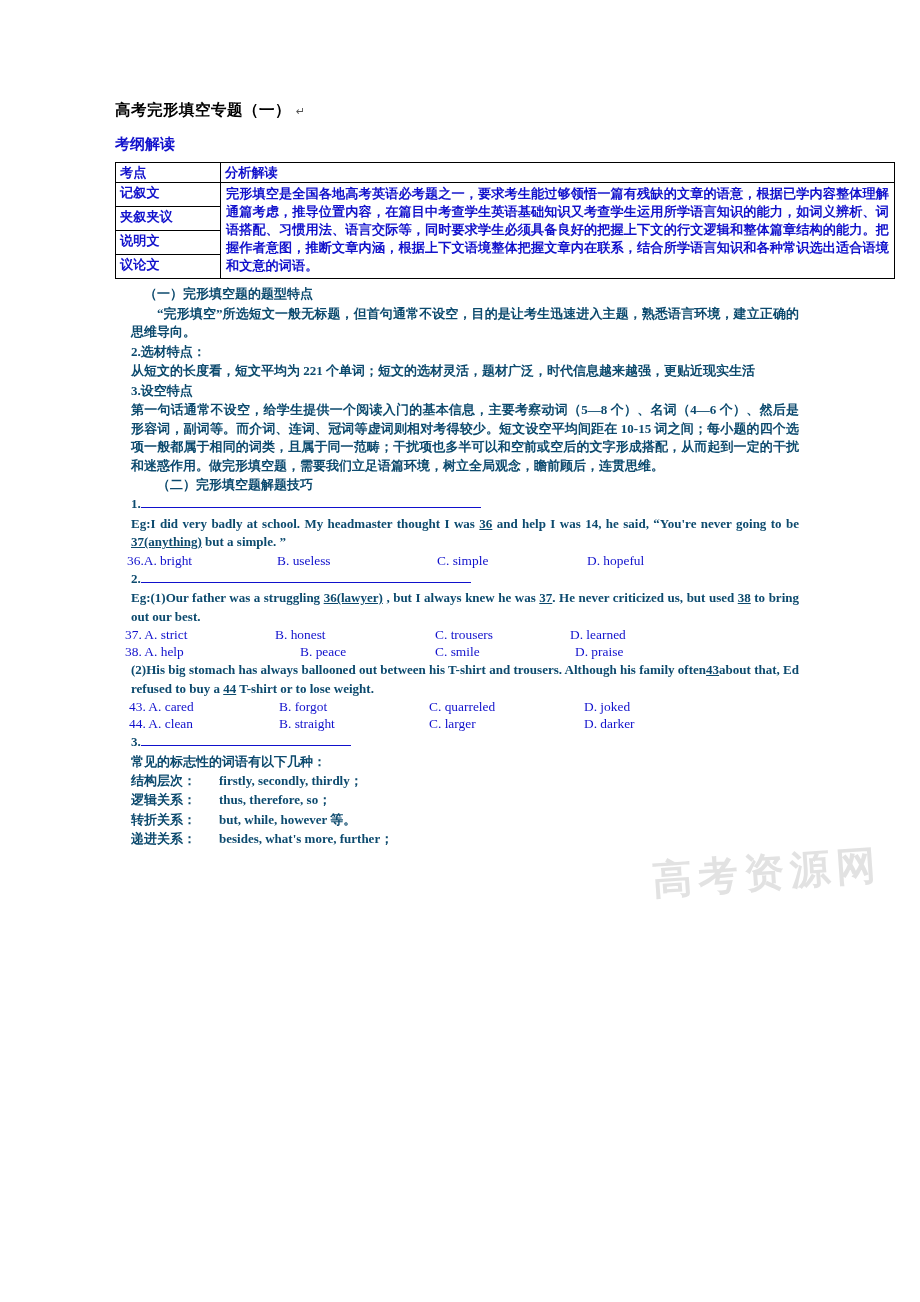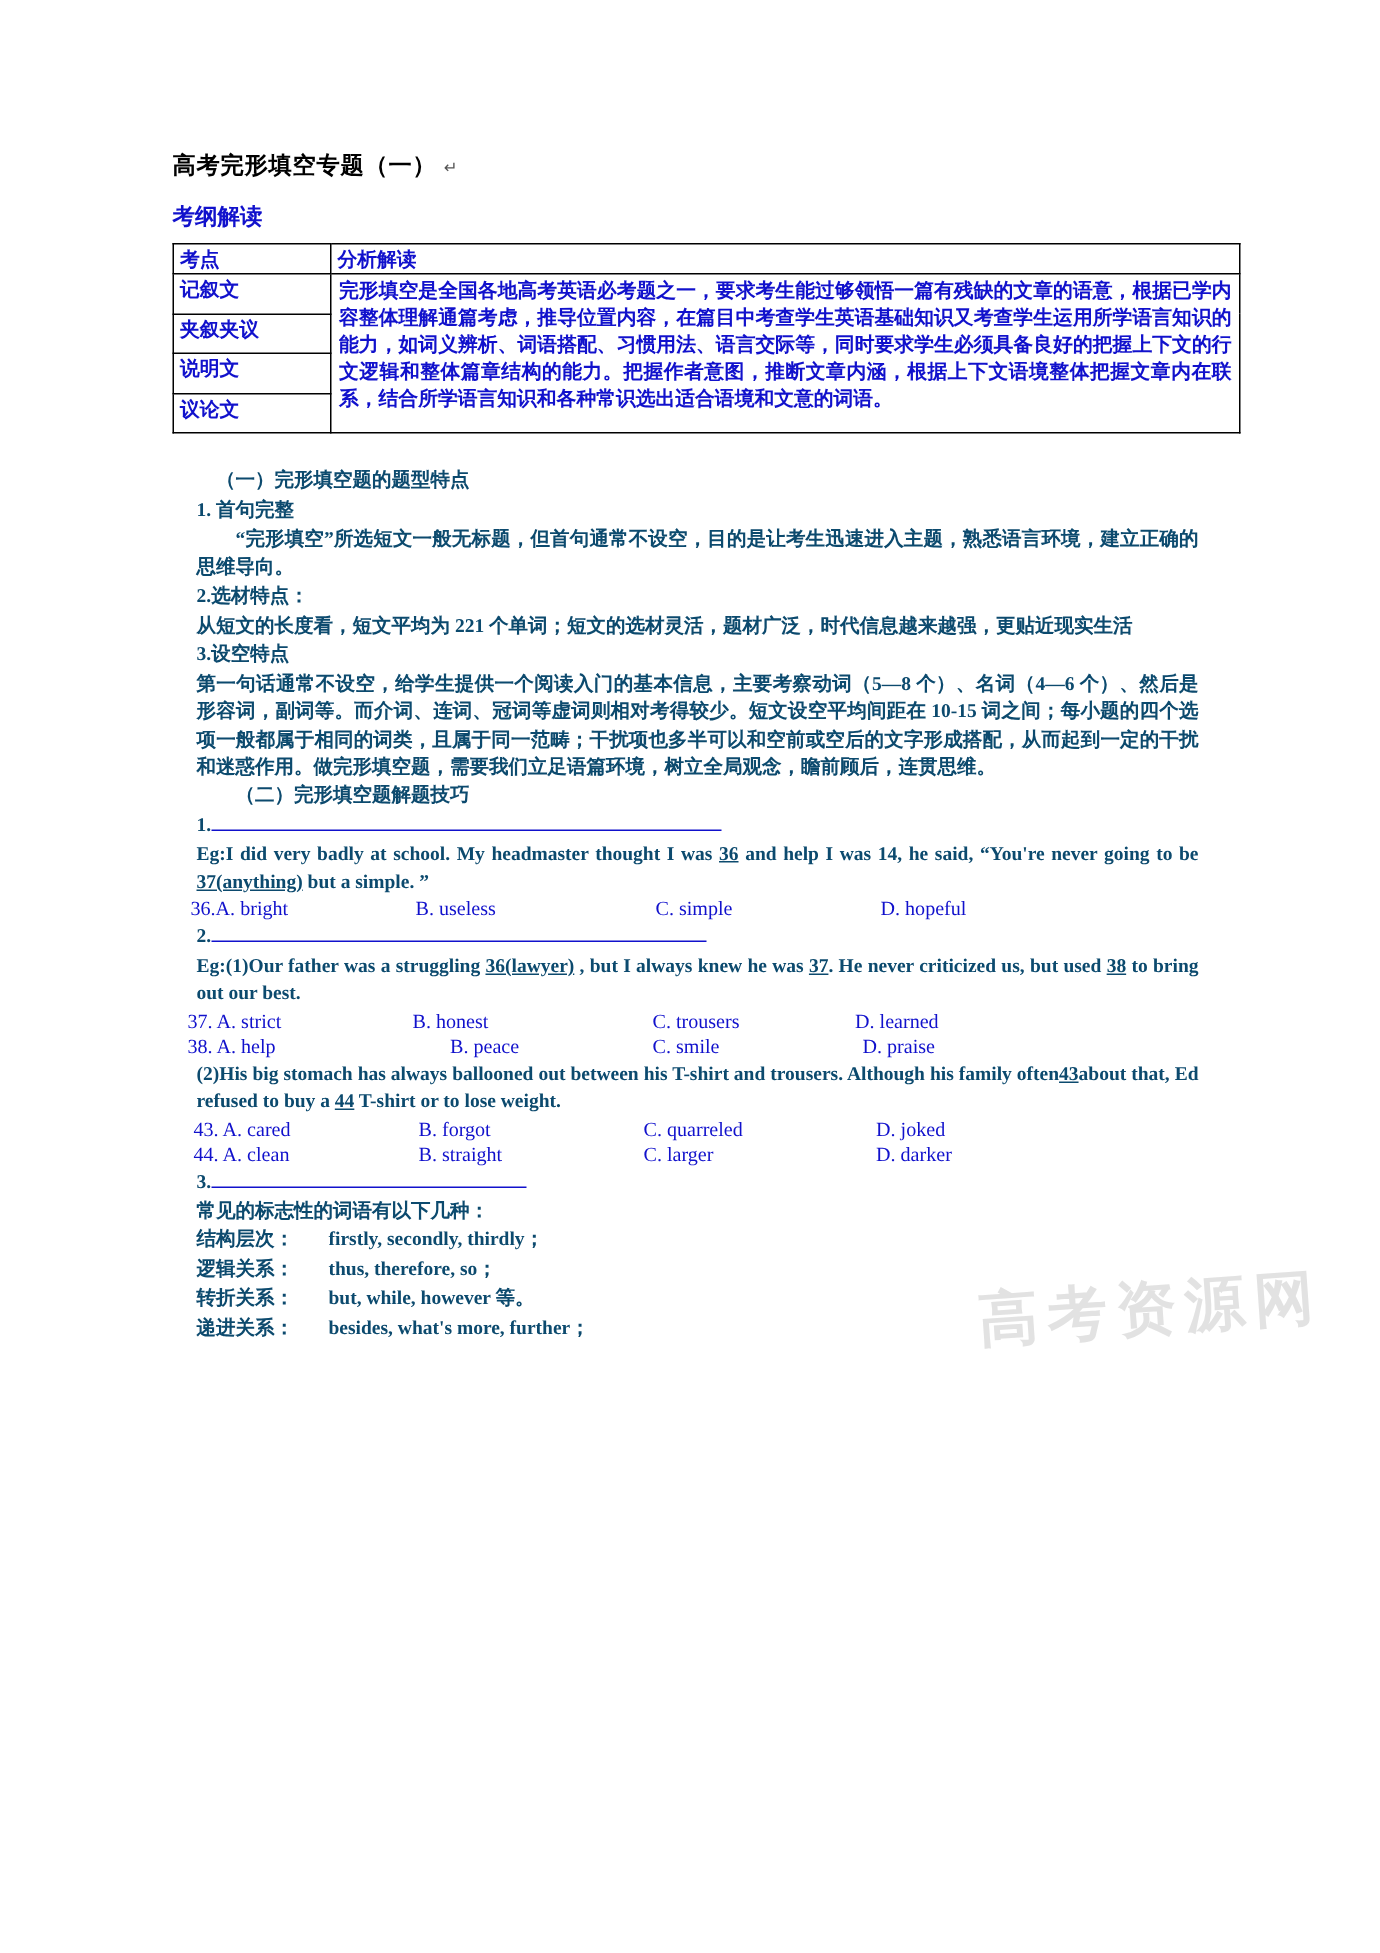--- a/index.html
+++ b/index.html
@@ -36,42 +36,42 @@
   }
   .section-heading {
     font-family: Liberation Serif, serif;
     font-weight: bold;
     font-size: 15px;
     color: #1111cc;
     margin: 14px 0 8px 0;
   }
   table.outline {
     border-collapse: collapse;
-    width: 712px;
+    width: 780px;
     table-layout: fixed;
-    margin-bottom: 22px;
+    margin-bottom: 6px;
   }
   table.outline td {
     border: 1px solid #000000;
     vertical-align: top;
     padding: 1px 4px;
     font-size: 13.2px;
     line-height: 1.32;
     color: #1111cc;
     font-family: "Liberation Sans", sans-serif;
     font-weight: bold;
   }
   table.outline td.col1 {
     width: 96px;
   }
   table.outline td.body-cell {
     font-family: Liberation Serif, serif;
     font-weight: bold;
     line-height: 1.35;
-    padding: 2px 5px 14px 5px;
+    padding: 2px 5px 4px 5px;
   }
   .p {
     color: #0c4a6e;
     font-weight: bold;
     font-size: 13px;
     line-height: 1.42;
     margin: 1px 16px;
   }
   .p.indent { text-indent: 26px; }
   .p.indent2 { text-indent: 13px; }
@@ -148,21 +148,20 @@
       <tr>
         <td class="col1">说明文</td>
       </tr>
       <tr>
         <td class="col1">议论文</td>
       </tr>
     </tbody>
       </table>
 
     <div class="p cjk indent2">（一）完形填空题的题型特点</div>
-    <div class="p cjk">1. 首句完整</div>
     <div class="p cjk indent justify">“完形填空”所选短文一般无标题，但首句通常不设空，目的是让考生迅速进入主题，熟悉语言环境，建立正确的思维导向。</div>
     <div class="p cjk">2.选材特点：</div>
     <div class="p cjk justify">从短文的长度看，短文平均为 221 个单词；短文的选材灵活，题材广泛，时代信息越来越强，更贴近现实生活</div>
     <div class="p cjk">3.设空特点</div>
     <div class="p cjk justify">第一句话通常不设空，给学生提供一个阅读入门的基本信息，主要考察动词（5—8 个）、名词（4—6 个）、然后是形容词，副词等。而介词、连词、冠词等虚词则相对考得较少。短文设空平均间距在 10-15 词之间；每小题的四个选项一般都属于相同的词类，且属于同一范畴；干扰项也多半可以和空前或空后的文字形成搭配，从而起到一定的干扰和迷惑作用。做完形填空题，需要我们立足语篇环境，树立全局观念，瞻前顾后，连贯思维。</div>
 
     <div class="p cjk indent">（二）完形填空题解题技巧</div>
 
     <div class="p">
       <span>1.</span><span class="rule" style="width:340px"></span>

